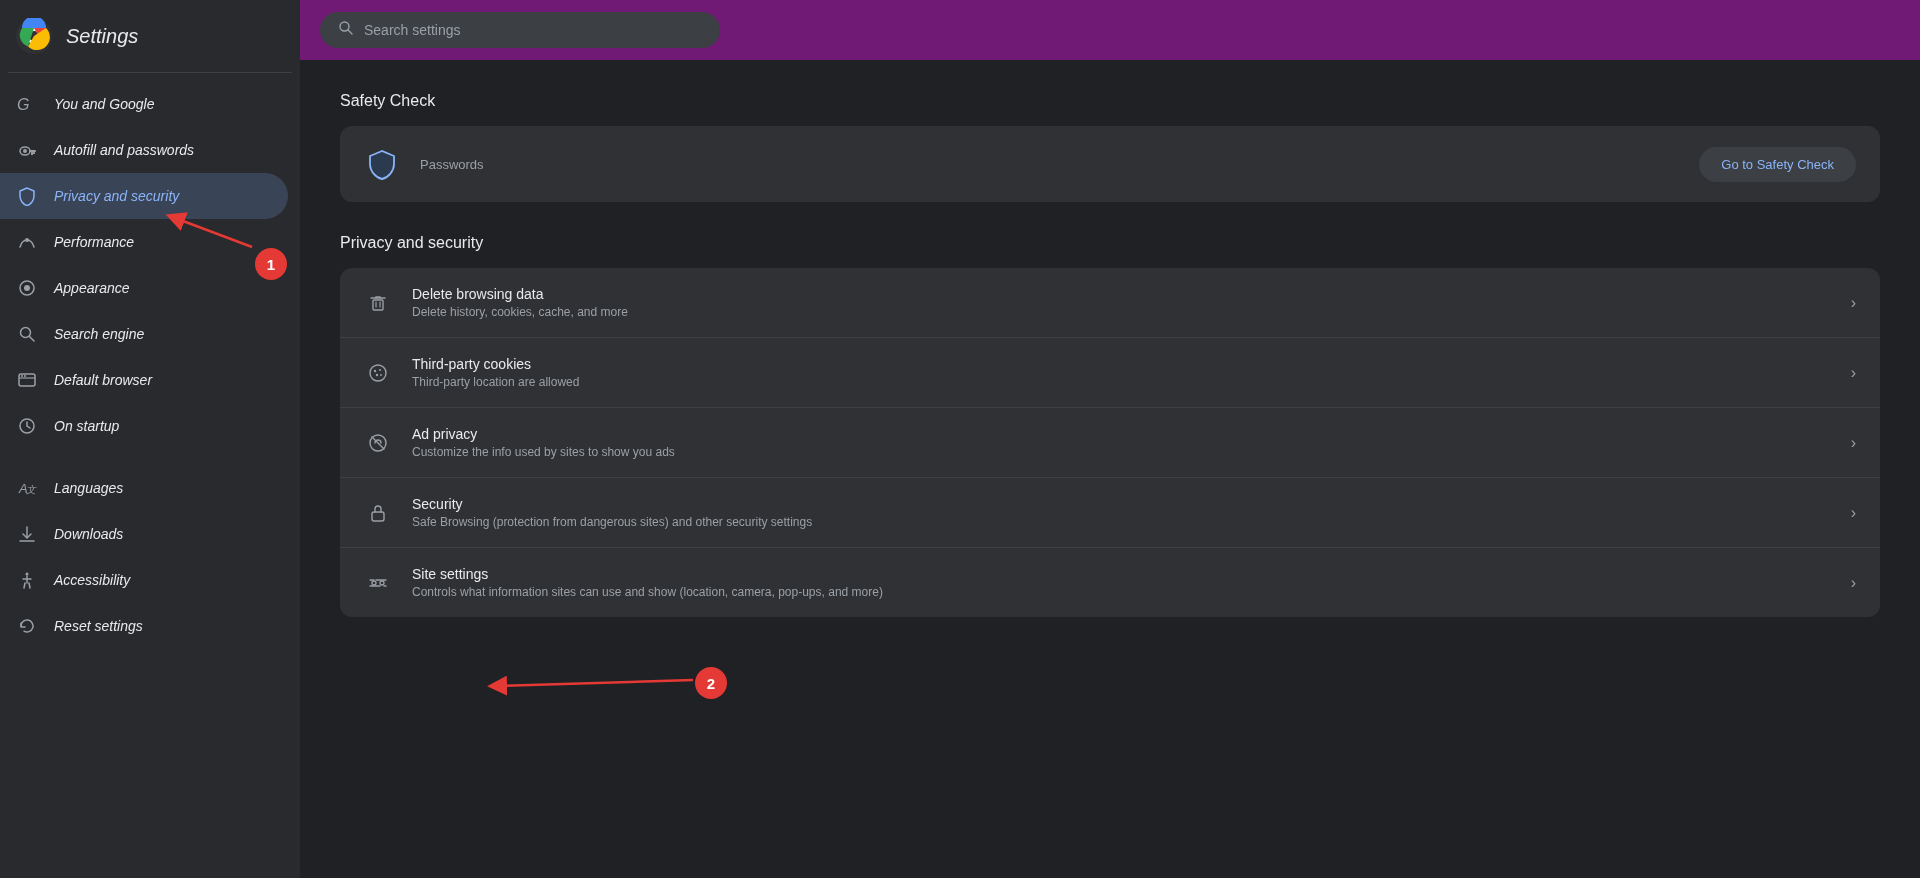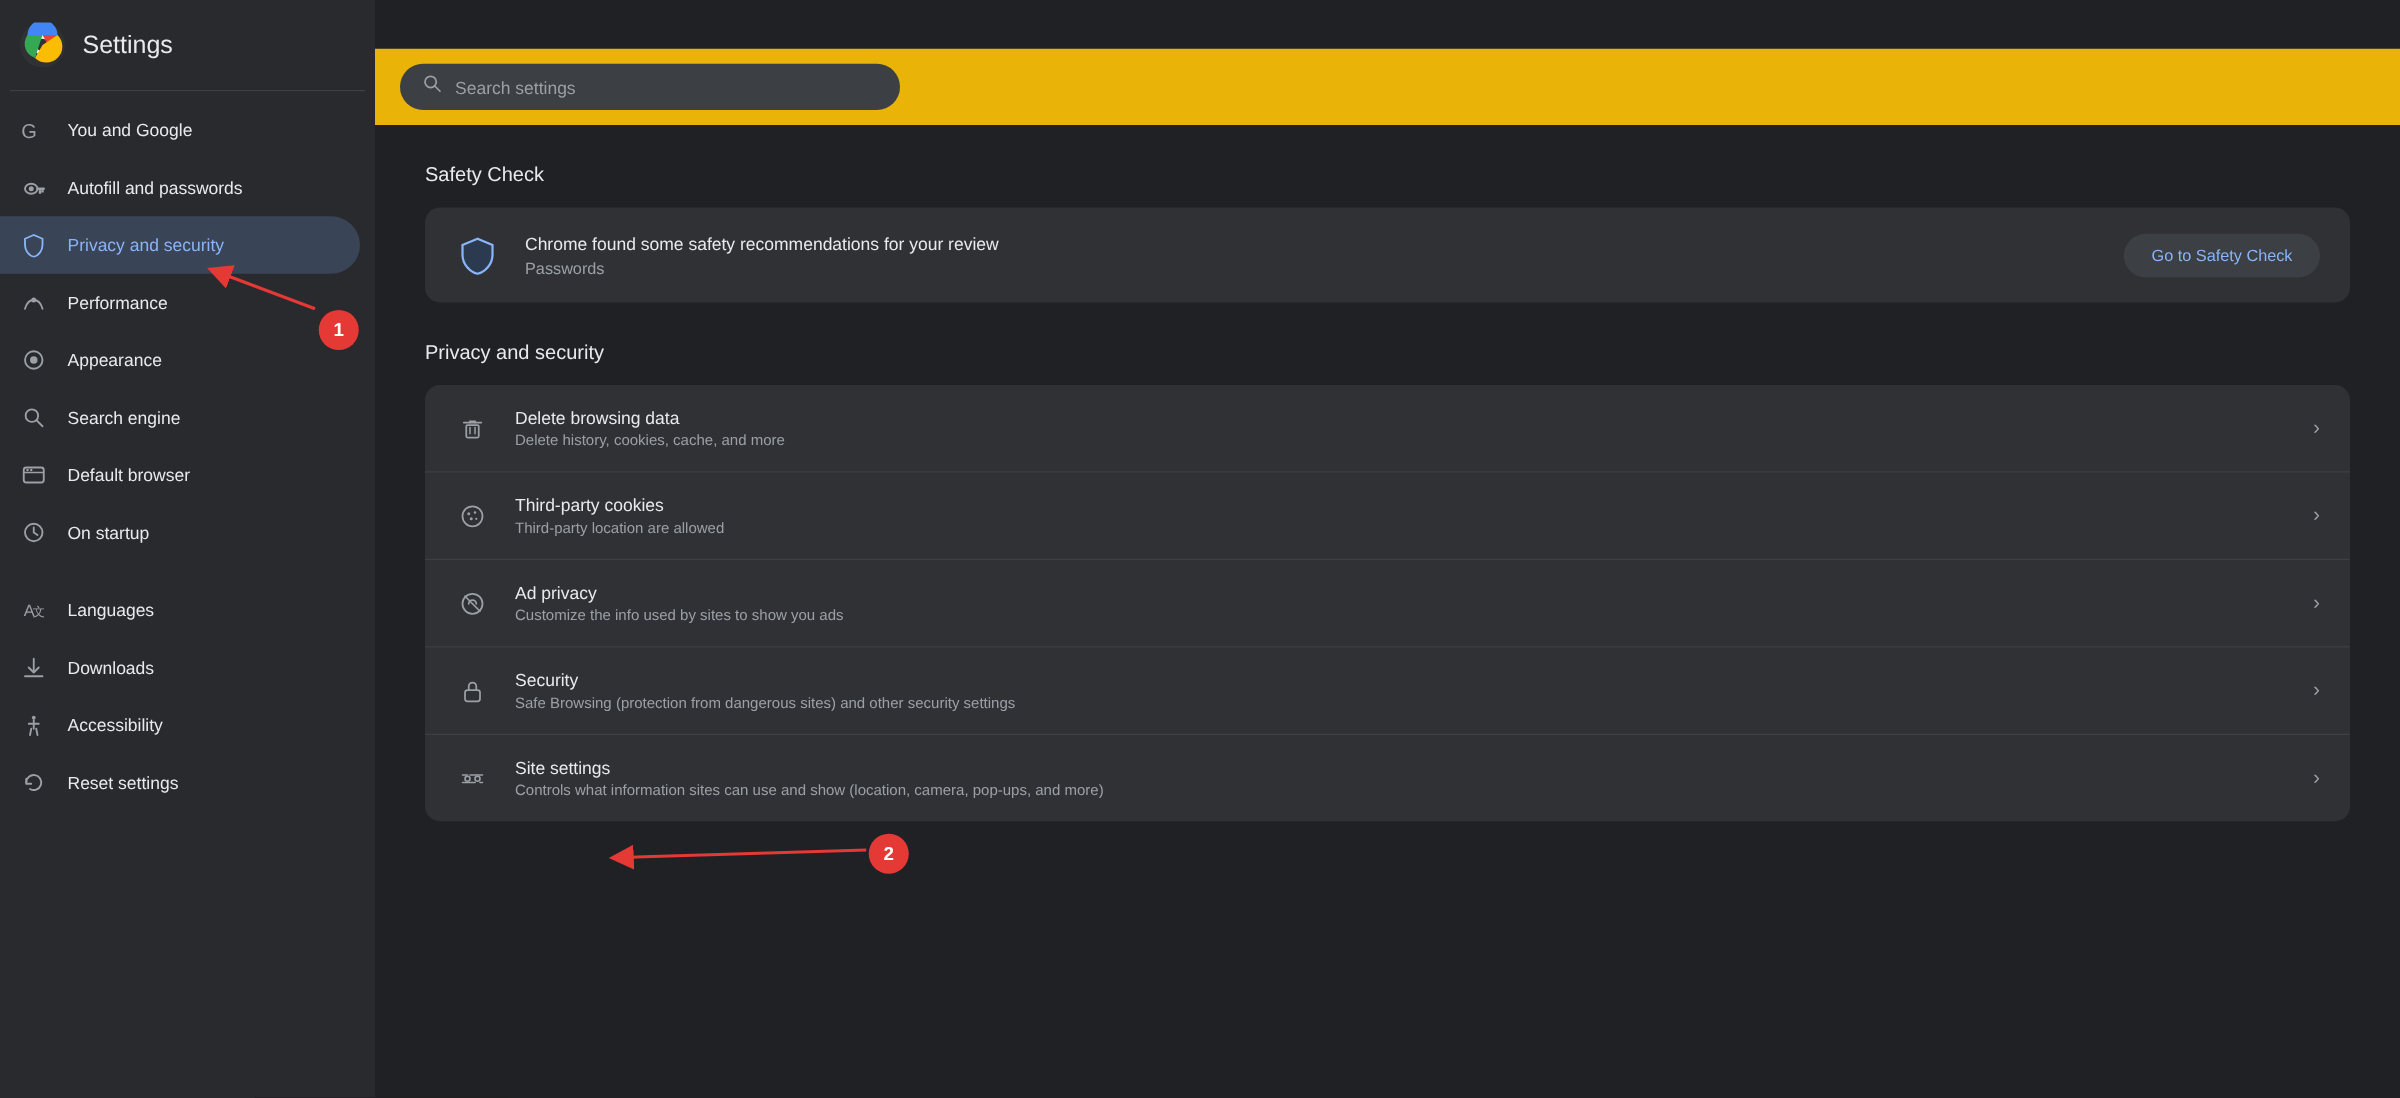--- a/index.html
+++ b/index.html
@@ -15,20 +15,21 @@
 
     
     .sidebar {
       width: 300px;
       min-width: 300px;
       background: #292a2d;
       display: flex;
       flex-direction: column;
       height: 100%;
       overflow: hidden;
+      font-style: italic;
     }
 
     .sidebar-header {
       display: flex;
       align-items: center;
       padding: 18px 20px 18px 16px;
       gap: 14px;
     }
 
     .chrome-logo {
@@ -103,25 +104,24 @@
     
     .main-content {
       flex: 1;
       display: flex;
       flex-direction: column;
       overflow: hidden;
     }
 
     
     .search-bar-container {
-      background: #eab308;
+      background: #701a75;
       padding: 12px 20px;
       display: flex;
       align-items: center;
-      margin-top: 39px;
     }
 
     .search-bar {
       display: flex;
       align-items: center;
       gap: 10px;
       background: #3c3f43;
       border-radius: 24px;
       padding: 8px 18px;
       width: 400px;
@@ -465,21 +465,20 @@
     <div class="section-title">Safety Check</div>
 
     <div class="safety-check-card">
       <div class="shield-icon-wrap">
         <svg width="32" height="32" viewBox="0 0 32 32" fill="none">
             <path d="M16 3L4 8v8c0 7 5.6 13.5 12 15 6.4-1.5 12-8 12-15V8L16 3z" fill="#1a73e8" opacity="0.15"></path>
             <path d="M16 3L4 8v8c0 7 5.6 13.5 12 15 6.4-1.5 12-8 12-15V8L16 3z" stroke="#8ab4f8" stroke-width="1.8" fill="none"></path>
           </svg>
       </div>
       <div class="safety-check-text">
-        <div class="safety-check-title">Chrome found some safety recommendations for your review</div>
         <div class="safety-check-sub">Passwords</div>
       </div>
       <button class="safety-check-btn">Go to Safety Check</button>
     </div>
 
     <div class="section-title">Privacy and security</div>
 
     <div class="settings-list">
 
       <div class="settings-item">

